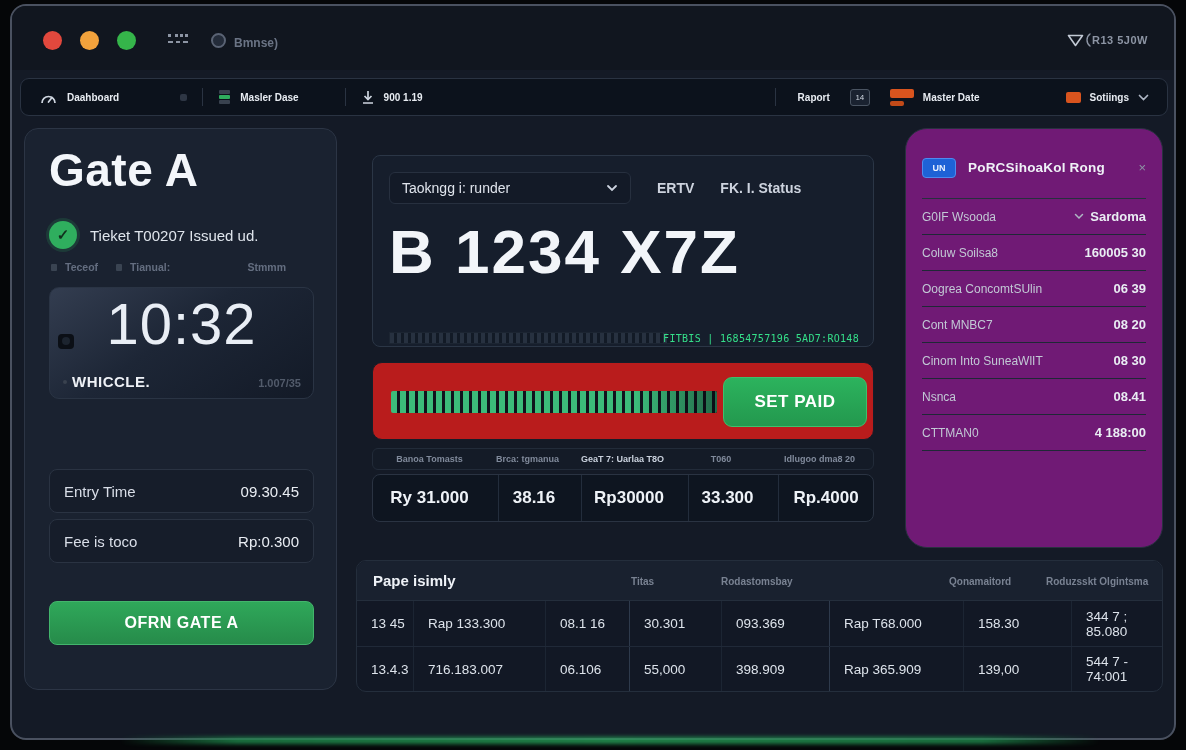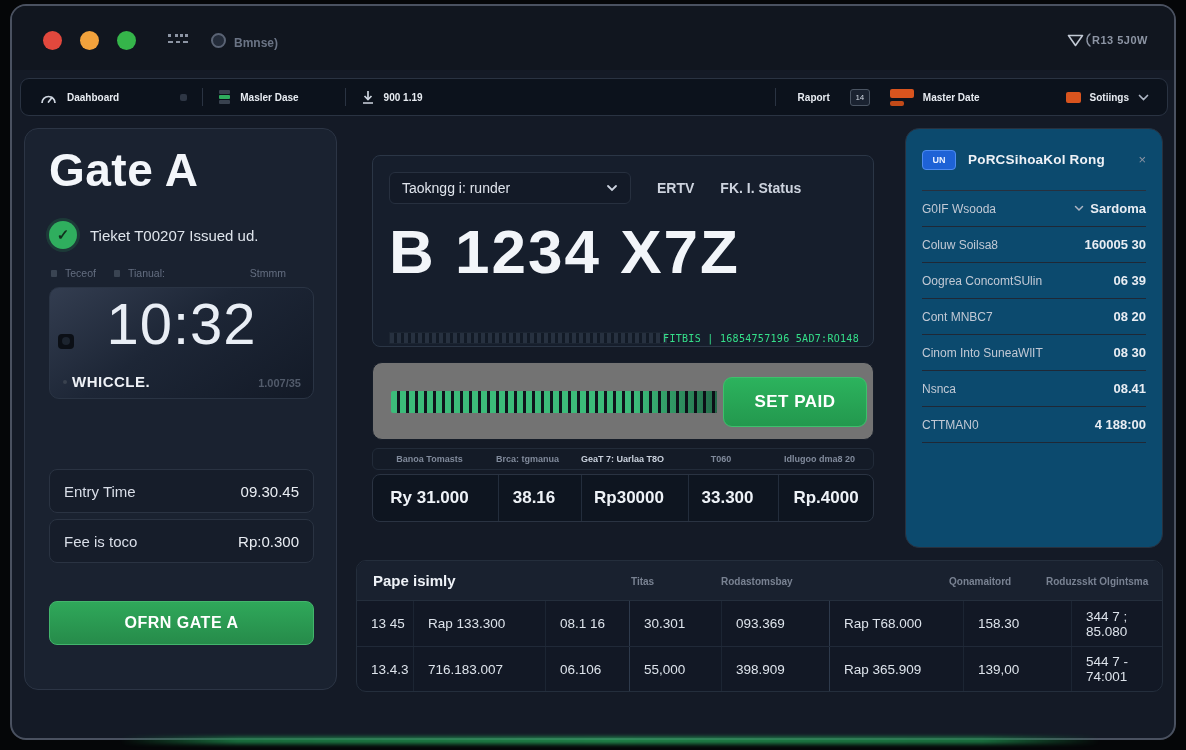--- a/index.html
+++ b/index.html
@@ -39,22 +39,22 @@
 
   
   .gate { position:absolute; left:12px; top:122px; width:313px; height:562px; background:#1a2230;
     border:1px solid #2c3545; border-radius:14px; }
   .gate-title { position:absolute; left:24px; top:14px; font-size:46px; font-weight:700; color:#f3f6fa; letter-spacing:.5px; }
   .ticket-row { position:absolute; left:24px; top:92px; display:flex; align-items:center; gap:13px; }
   .chk { width:28px; height:28px; border-radius:50%; background:#2fae5e; color:#11301d; font-size:15px;
     font-weight:700; display:flex; align-items:center; justify-content:center;
     box-shadow:0 0 0 3px rgba(47,174,94,.18); }
   .ticket-txt { font-size:15px; color:#dfe5ec; }
-  .meta-row { position:absolute; left:26px; top:138px; right:50px; display:flex; align-items:center;
-    gap:8px; font-size:10.5px; font-weight:400; color:#646e80; }
+  .meta-row { position:absolute; left:26px; top:132px; right:50px; display:flex; align-items:center;
+    gap:8px; font-size:10.5px; font-weight:700; color:#646e80; }
   .meta-sq { width:6px; height:7px; background:#3a4452; border-radius:1px; }
   .meta-last { margin-left:auto; }
   .clock { position:absolute; left:24px; top:158px; width:265px; height:112px; border-radius:10px;
     background:linear-gradient(145deg,#333d50 0%, #1d2636 45%, #131a27 100%); border:1px solid #2a3444; }
   .knob { position:absolute; left:8px; top:46px; width:16px; height:15px; background:#0b0f16; border-radius:4px; }
   .knob::after { content:""; position:absolute; left:4px; top:3px; width:8px; height:8px; border-radius:50%; background:#1c242f; }
   .time { position:absolute; left:0; right:0; top:2px; text-align:center; font-size:58px; font-weight:500;
     color:#e9eef5; letter-spacing:1px; }
   .clock-foot { position:absolute; left:13px; right:12px; bottom:8px; display:flex; align-items:baseline; }
   .clock-dot { width:4px; height:4px; border-radius:50%; background:#39424f; margin-right:5px; align-self:center; }
@@ -78,21 +78,21 @@
   .dropdown .chev { margin-left:auto; }
   .plate-status { position:absolute; left:284px; top:24px; display:flex; gap:26px; font-size:14px;
     font-weight:600; color:#cdd3de; }
   .plate-num { position:absolute; left:16px; top:60px; font-size:62px; font-weight:600; color:#f2f5f9; letter-spacing:2px; }
   .tickbar { position:absolute; left:16px; top:176px; width:282px; height:12px; border:1px solid #1c2532;
     background:repeating-linear-gradient(90deg,#273140 0 4px,#121a26 4px 7px); }
   .lcd { position:absolute; right:14px; top:177px; font-family:"DejaVu Sans Mono",monospace; font-size:10px;
     color:#35e08a; letter-spacing:.3px; }
 
   
-  .pay { position:absolute; left:360px; top:356px; width:502px; height:78px; background:#737373;
+  .pay { position:absolute; left:360px; top:356px; width:502px; height:78px; background:#b91c1c;
     border:1px solid #161d29; border-radius:10px; }
   .paybar { position:absolute; left:18px; top:28px; width:326px; height:22px;
     background:repeating-linear-gradient(90deg,#3cbb7a 0 6px,#10141d 6px 9px); border-radius:2px; }
   .paybar::after { content:""; position:absolute; inset:0;
     background:linear-gradient(90deg,rgba(5,8,14,0) 75%,rgba(5,8,14,.45)); }
   .setpaid { position:absolute; left:350px; top:14px; width:144px; height:50px; border-radius:9px;
     background:linear-gradient(180deg,#2cb35d,#23984e); border:1px solid #3dc06c; color:#fff;
     font-size:17px; font-weight:700; display:flex; align-items:center; justify-content:center;
     cursor:pointer; font-family:"Liberation Sans",sans-serif; letter-spacing:.5px; }
 
@@ -101,22 +101,22 @@
   .fee-head { display:grid; grid-template-columns:113px 83px 107px 90px auto; height:22px; background:#141b27;
     border:1px solid #222b39; border-radius:6px; align-items:center; }
   .fee-head span { font-size:9px; color:#808a9b; text-align:center; font-weight:600; overflow:hidden; white-space:nowrap; }
   .fee-head span.bright { color:#c9d1dd; }
   .fee-row { margin-top:4px; display:grid; grid-template-columns:113px 83px 107px 90px auto; height:48px;
     background:#0e1520; border:1px solid #2a3342; border-radius:8px; align-items:center; }
   .fee-row span { font-size:17px; font-weight:700; color:#eef2f7; text-align:center; }
   .fee-row span + span { border-left:1px solid #232d3c; height:100%; display:flex; align-items:center; justify-content:center;margin-left:12px; }
 
   
-  .info { position:absolute; left:893px; top:122px; width:258px; height:420px; background:#0c4a6e;
-    border:1px solid #28313f; border-radius:14px; padding:0 16px; }
+  .info { position:absolute; left:893px; top:122px; width:258px; height:420px; background:#701a75;
+    border:1px solid #28313f; border-radius:22px; padding:8px 16px; }
   .info-head { display:flex; align-items:center; gap:12px; height:62px; border-bottom:1px solid #27303e; }
   .info-badge { width:34px; height:20px; background:#1e62d6; border:1px solid #4d8bf0; border-radius:4px;
     color:#eaf1ff; font-size:9px; font-weight:700; display:flex; align-items:center; justify-content:center; }
   .info-title { font-size:13.5px; font-weight:700; color:#eef1f6; letter-spacing:.2px; }
   .info-close { margin-left:auto; color:#8d95a4; font-size:13px; cursor:pointer; }
   .irow { display:flex; align-items:center; height:36px; border-bottom:1px solid #1f2836; }
   .irow:first-of-type { margin-top:8px; }
   .irow .lbl { font-size:12px; color:#c2c9d5; }
   .irow .val { margin-left:auto; font-size:13px; font-weight:600; color:#e9edf3; display:flex; align-items:center; gap:6px; }
 

